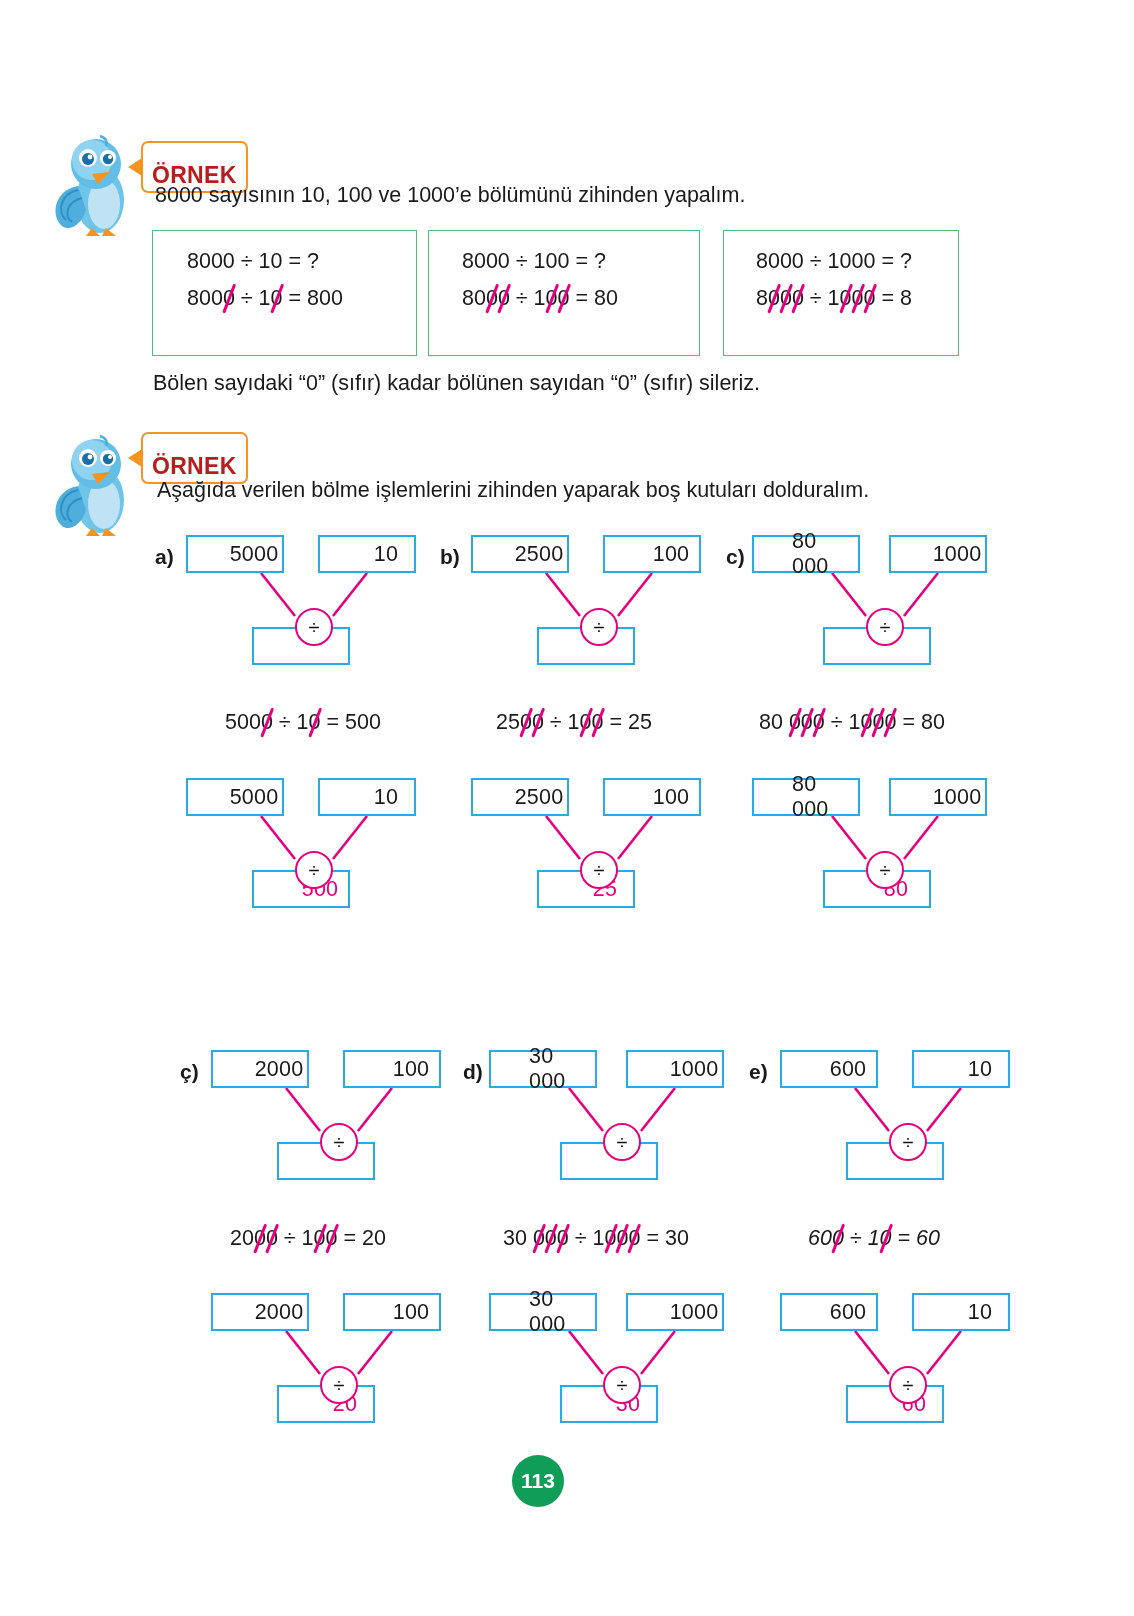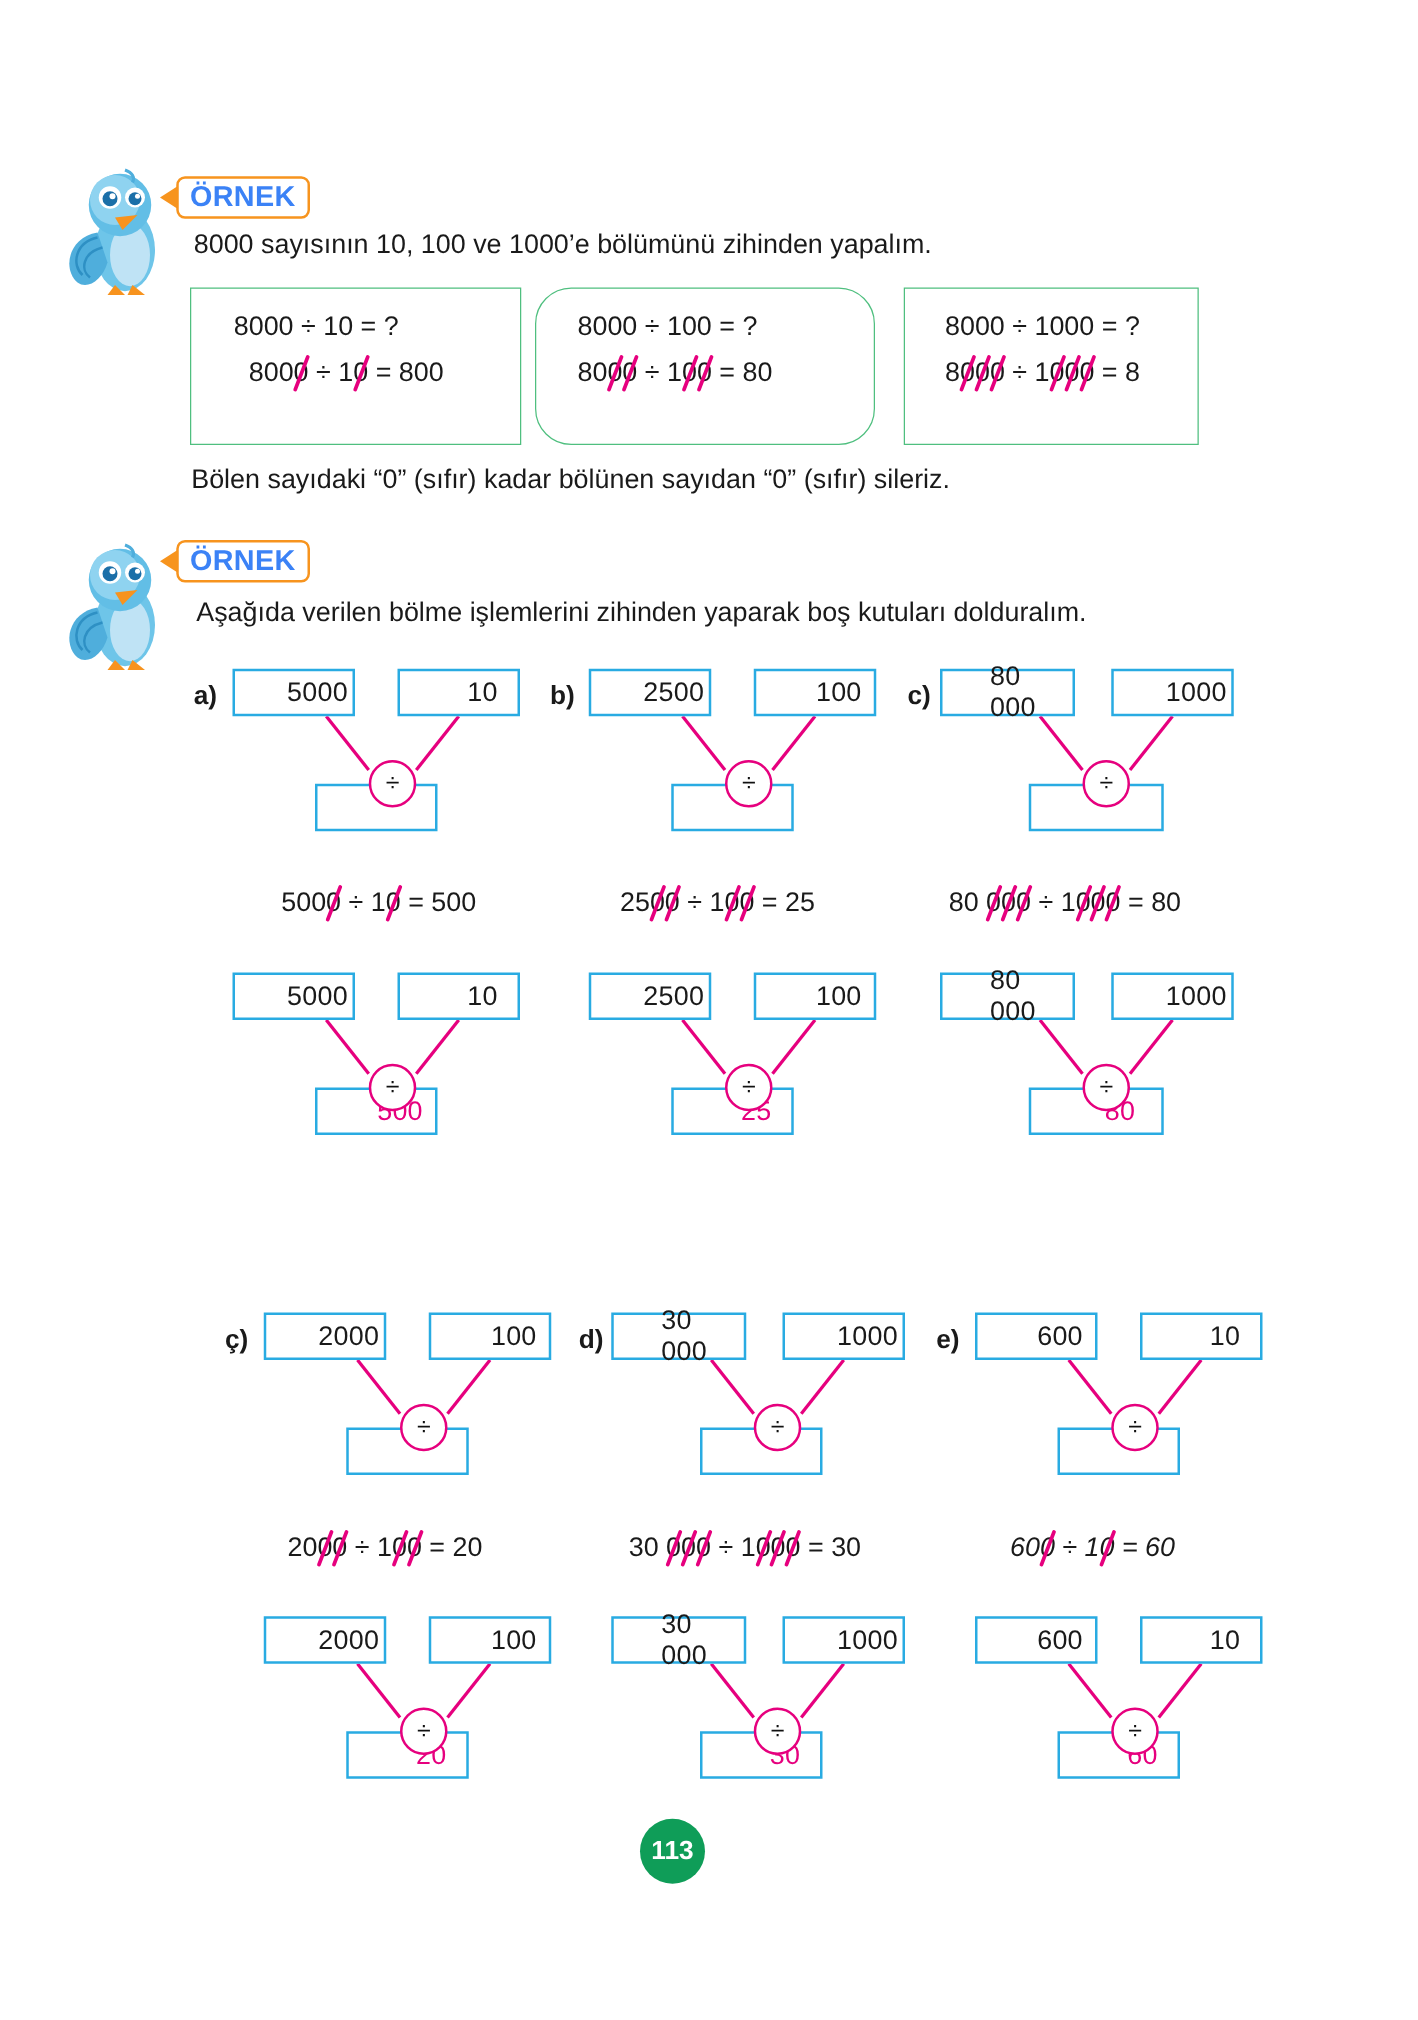--- a/index.html
+++ b/index.html
@@ -22,25 +22,25 @@
   .ornek-tail {
     width:0;height:0;
     border-top:9px solid transparent;
     border-bottom:9px solid transparent;
     border-right:14px solid #F7941E;
     margin-right:-1px;
   }
   .ornek-box {
     border:2.5px solid #F7941E;
     border-radius:7px;
-    color:#3b82f6;
+    color:#b91c1c;
     font-weight:bold;
     font-size:23px;
     letter-spacing:.3px;
-    padding:1px 9px 3px 9px;
+    padding:19px 9px 3px 9px;
     line-height:1.15;
     background:#fff;
   }
 
   .body-text {
     position:absolute;
     font-size:21.5px;
     color:#1a1a1a;
     white-space:nowrap;
   }
@@ -136,24 +136,24 @@
 
 <div class="ornek-wrap" style="left:128px; top:141px;">
   <span class="ornek-tail"></span>
   <span class="ornek-box">ÖRNEK</span>
 </div>
 
 <div class="body-text" style="left:155px; top:183px;">8000 sayısının 10, 100 ve 1000’e bölümünü zihinden yapalım.</div>
 
 <div class="green-box" style="left:152px; top:230px; width:265px; height:126px;">
   <div class="eq-line" style="left:34px; top:18px;">8000 ÷ 10 = ?</div>
-  <div class="eq-line" style="left:34px; top:55px;margin-left:12px;">800<span class="z">0</span> ÷ 1<span class="z">0</span> = 800</div>
-</div>
-
-<div class="green-box" style="left:428px; top:230px; width:272px; height:126px;border-radius:29px;">
+  <div class="eq-line" style="left:34px; top:55px;">800<span class="z">0</span> ÷ 1<span class="z">0</span> = 800</div>
+</div>
+
+<div class="green-box" style="left:428px; top:230px; width:272px; height:126px;">
   <div class="eq-line" style="left:33px; top:18px;">8000 ÷ 100 = ?</div>
   <div class="eq-line" style="left:33px; top:55px;">80<span class="z">0</span><span class="z">0</span> ÷ 1<span class="z">0</span><span class="z">0</span> = 80</div>
 </div>
 
 <div class="green-box" style="left:711px; top:230px; width:236px; height:126px;margin-left:12px;">
   <div class="eq-line" style="left:32px; top:18px;">8000 ÷ 1000 = ?</div>
   <div class="eq-line" style="left:32px; top:55px;">8<span class="z">0</span><span class="z">0</span><span class="z">0</span> ÷ 1<span class="z">0</span><span class="z">0</span><span class="z">0</span> = 8</div>
 </div>
 
 <div class="body-text" style="left:153px; top:371px;">Bölen sayıdaki “0” (sıfır) kadar bölünen sayıdan “0” (sıfır) sileriz.</div>

